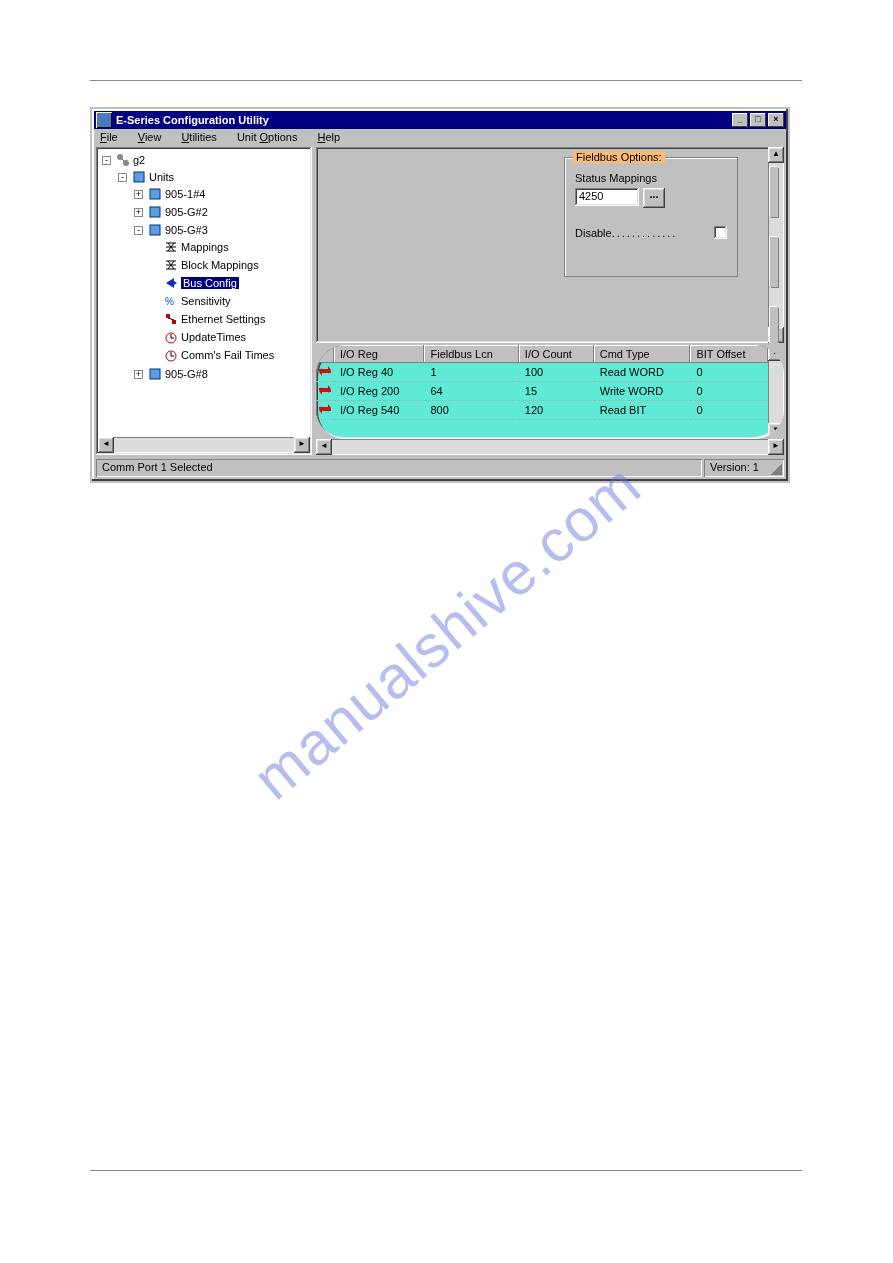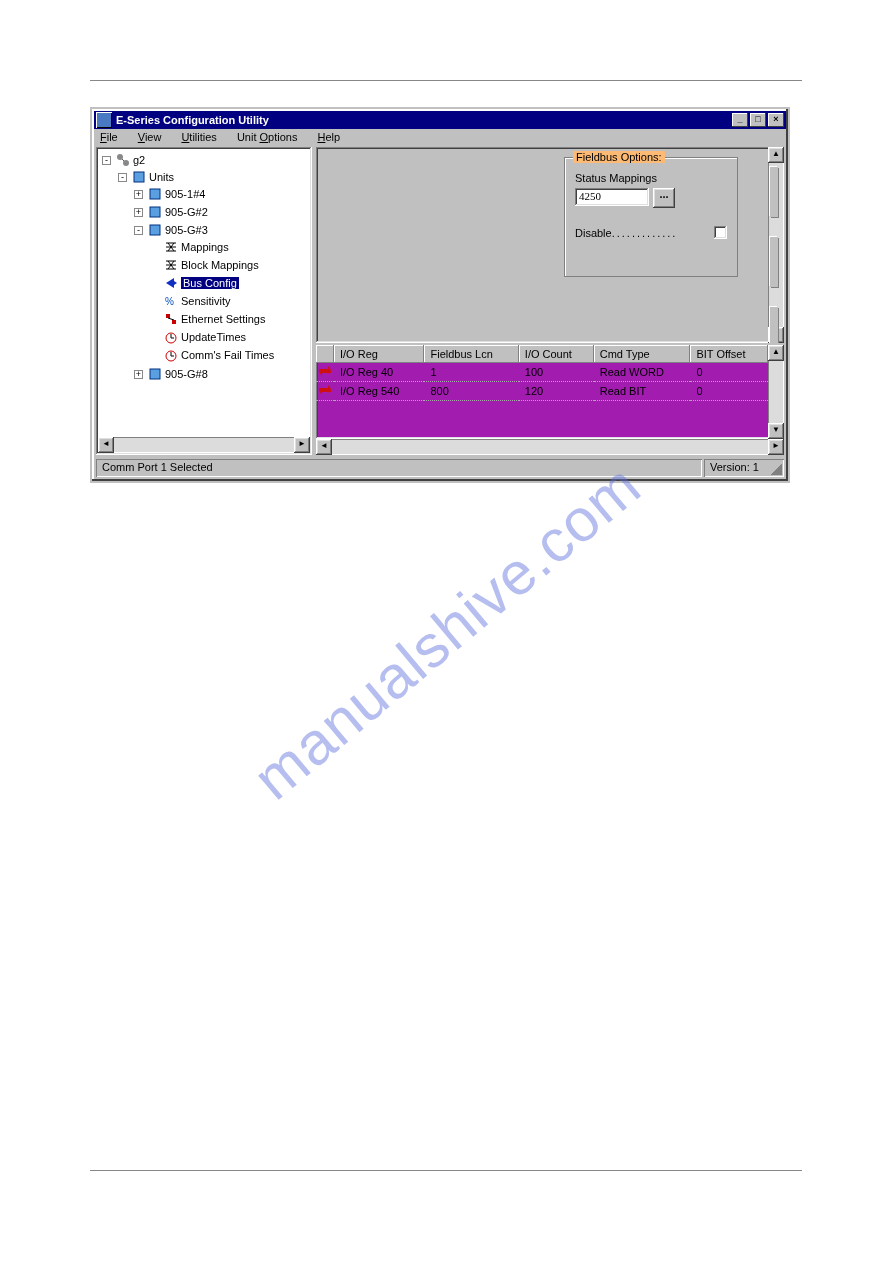--- a/index.html
+++ b/index.html
@@ -166,21 +166,21 @@
     position: absolute; top: -7px; left: 8px;
     background: #fdba74; padding: 0 3px;
   }
   .gb-row { margin: 14px 10px 6px; }
   .input-raised {
     display: inline-block;
     background: #fff;
     box-shadow: inset -1px -1px #fff, inset 1px 1px #808080,
                 inset -2px -2px #dfdfdf, inset 2px 2px #404040;
     padding: 2px 4px;
-    width: 74px; height: 18px; font-family: Liberation Serif, serif;
+    width: 64px; height: 18px;
   }
   .dots-btn {
     display: inline-block; vertical-align: top;
     width: 22px; height: 20px; margin-left: 4px;
     background: #c0c0c0;
     box-shadow: inset -1px -1px #404040, inset 1px 1px #fff,
                 inset -2px -2px #808080, inset 2px 2px #dfdfdf;
     text-align: center; font-weight: bold;
   }
   .disable-row { margin: 18px 10px 0; display: flex; align-items: center; }
@@ -205,25 +205,26 @@
   }
   .side-tab {
     width: 8px; height: 50px;
     background: #c0c0c0;
     box-shadow: -1px -1px #fff, 1px 1px #808080;
   }
 
   .tbl-area {
     flex: 1;
     display: flex;
-    background: #a21caf;
+    background: #5eead4;
     box-shadow: inset -1px -1px #fff, inset 1px 1px #808080,
                 inset -2px -2px #dfdfdf, inset 2px 2px #404040;
     overflow: hidden;
     position: relative;
+    border-radius: 30px;
   }
   .tbl { flex:1; overflow: hidden; }
   table { border-collapse: collapse; width: 100%; }
   thead th {
     background: #c0c0c0;
     font-weight: normal;
     text-align: left;
     padding: 2px 6px;
     height: 18px;
     box-shadow: inset -1px -1px #808080, inset 1px 1px #fff;
@@ -520,20 +521,31 @@
                   <td>1</td>
                   <td>100</td>
                   <td>Read WORD</td>
                   <td>0</td>
                 </tr>
                 <tr>
                   <td class="iconcell"><span class="rowicon"><svg viewBox="0 0 14 14">
                           <path d="M1 5 L10 5 L10 2 L13 6 L10 10 L10 7 L1 7 Z" fill="#d01010"></path>
                           <path d="M13 9 L4 9 L4 6 L1 10 L4 14 L4 11 L13 11 Z" fill="#d01010" transform="translate(0,-2)"></path>
                         </svg></span></td>
+                  <td>I/O Reg 200</td>
+                  <td>64</td>
+                  <td>15</td>
+                  <td>Write WORD</td>
+                  <td>0</td>
+                </tr>
+                <tr>
+                  <td class="iconcell"><span class="rowicon"><svg viewBox="0 0 14 14">
+                          <path d="M1 5 L10 5 L10 2 L13 6 L10 10 L10 7 L1 7 Z" fill="#d01010"></path>
+                          <path d="M13 9 L4 9 L4 6 L1 10 L4 14 L4 11 L13 11 Z" fill="#d01010" transform="translate(0,-2)"></path>
+                        </svg></span></td>
                   <td>I/O Reg 540</td>
                   <td>800</td>
                   <td>120</td>
                   <td>Read BIT</td>
                   <td>0</td>
                 </tr>
               </tbody>
             </table>
           </div>
           <div class="vscroll">

